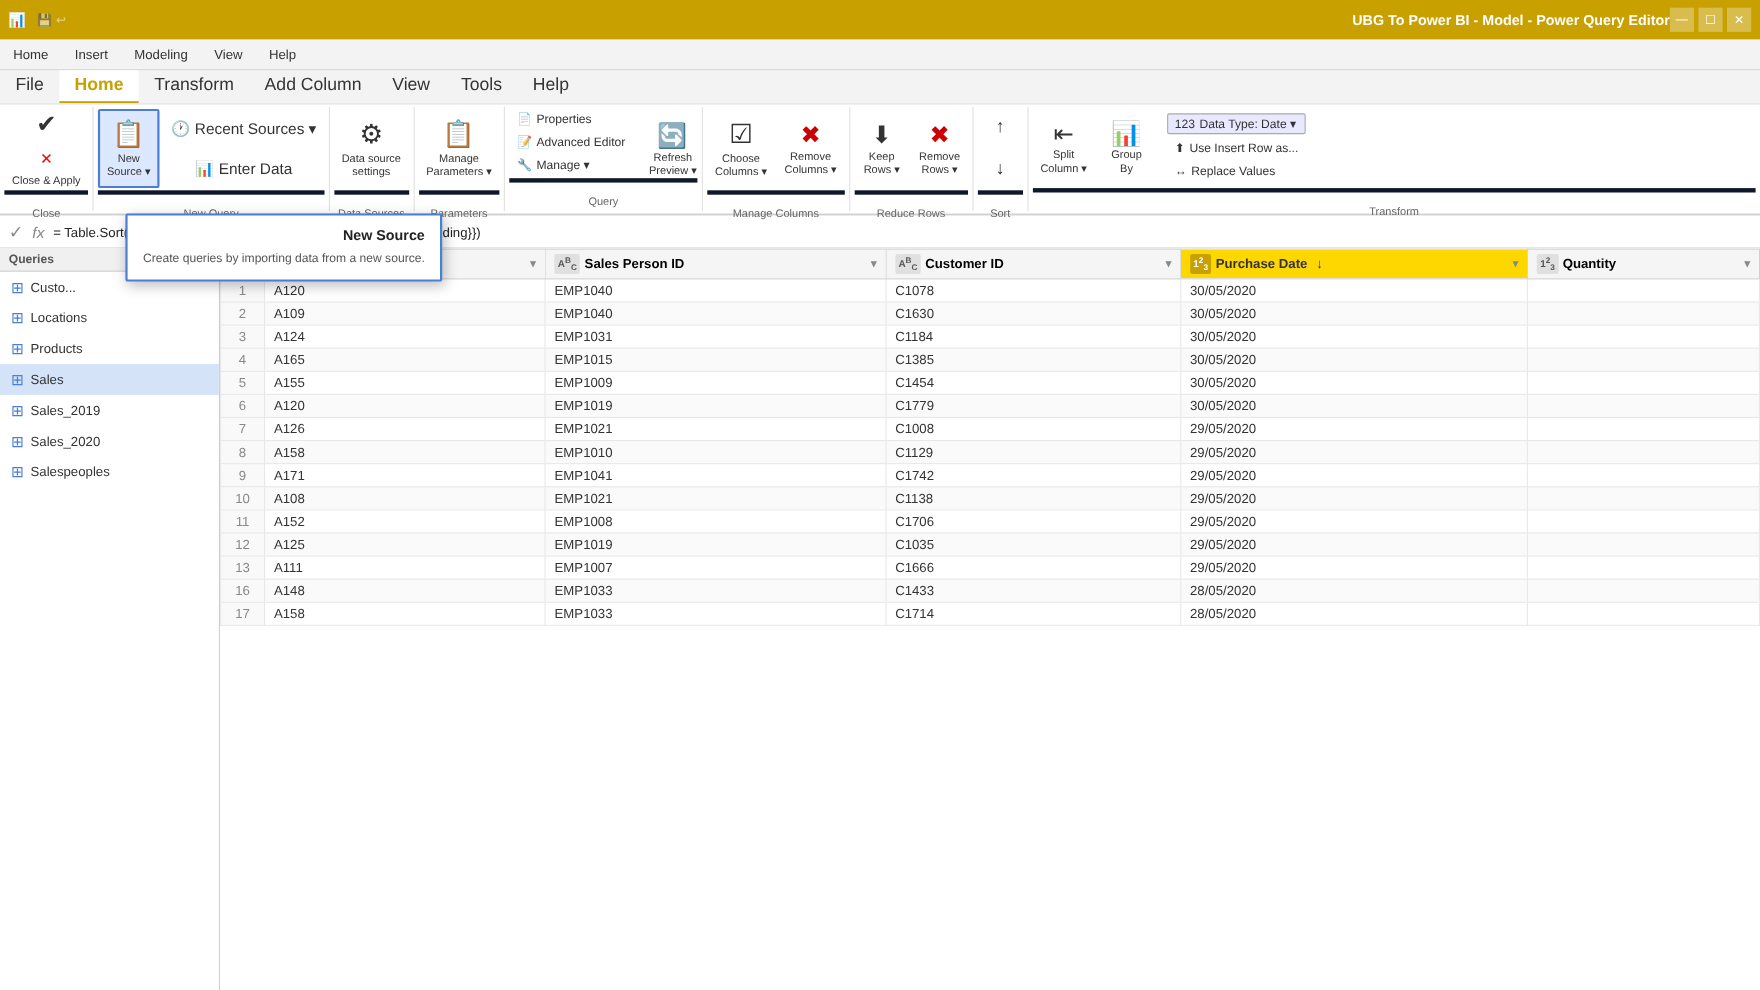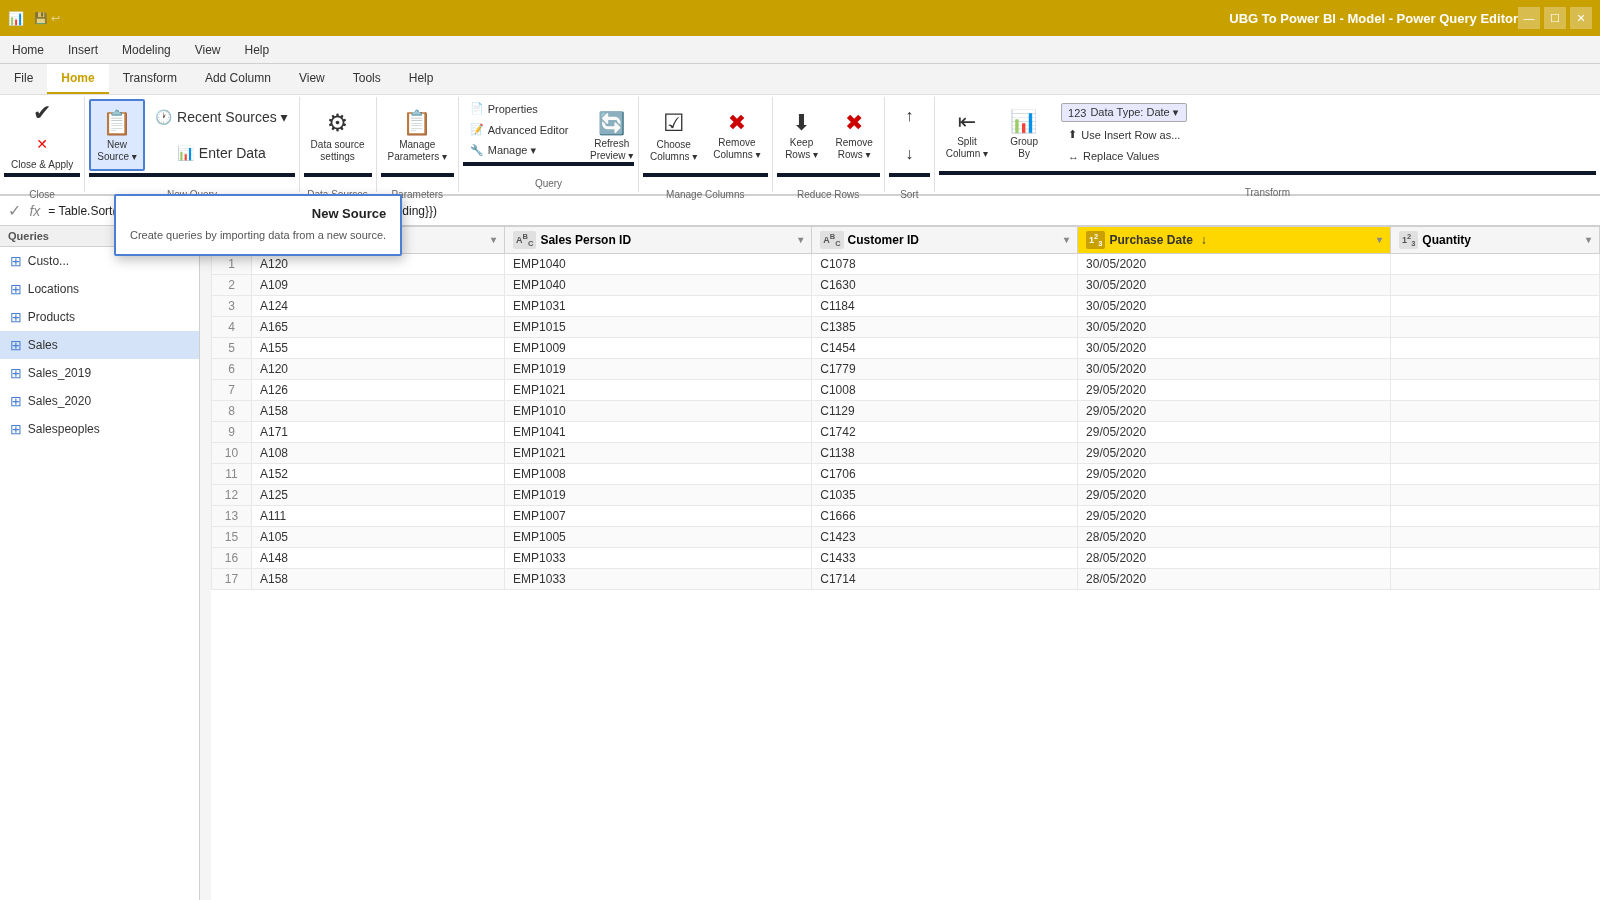--- a/index.html
+++ b/index.html
@@ -47,21 +47,21 @@
     #ribbon-tabs {
       display: flex;
       align-items: stretch;
       height: 30px;
     }
     .ribbon-tab {
       padding: 0 14px;
       display: flex;
       align-items: center;
       cursor: pointer;
-      font-size: 12px;
+      font-size: 16px;
       color: #333;
       border-bottom: 2px solid transparent;
       text-align: right;
     }
     .ribbon-tab.active {
       background: white;
       border-bottom: 2px solid #c8a000;
       color: #c8a000;
       font-weight: 600;
     }
@@ -127,21 +127,20 @@
       border: 1px solid transparent;
       border-radius: 2px;
       white-space: nowrap;
     }
 
     
     #main {
       display: flex;
       height: calc(900px - 36px - 28px - 132px - 30px);
       background: #f5f5f5;
-      gap: 11px;
     }
 
     
     #formula-bar {
       background: white;
       border-bottom: 1px solid #d0d0d0;
       height: 30px;
       display: flex;
       align-items: center;
       padding: 0 8px;
@@ -608,28 +607,20 @@
             </tr>
             <tr>
               <td class="row-num">13</td>
               <td>A111</td>
               <td>EMP1007</td>
               <td>C1666</td>
               <td class="date-col">29/05/2020</td>
               <td></td>
             </tr>
             <tr>
-              <td class="row-num">15</td>
-              <td>A105</td>
-              <td>EMP1005</td>
-              <td>C1423</td>
-              <td class="date-col">28/05/2020</td>
-              <td></td>
-            </tr>
-            <tr>
               <td class="row-num">16</td>
               <td>A148</td>
               <td>EMP1033</td>
               <td>C1433</td>
               <td class="date-col">28/05/2020</td>
               <td></td>
             </tr>
             <tr>
               <td class="row-num">17</td>
               <td>A158</td>

